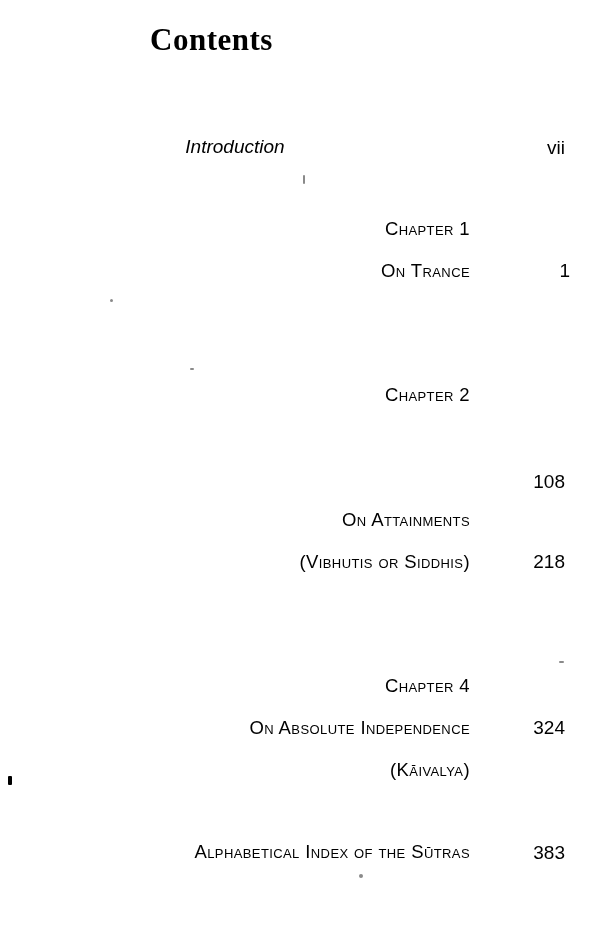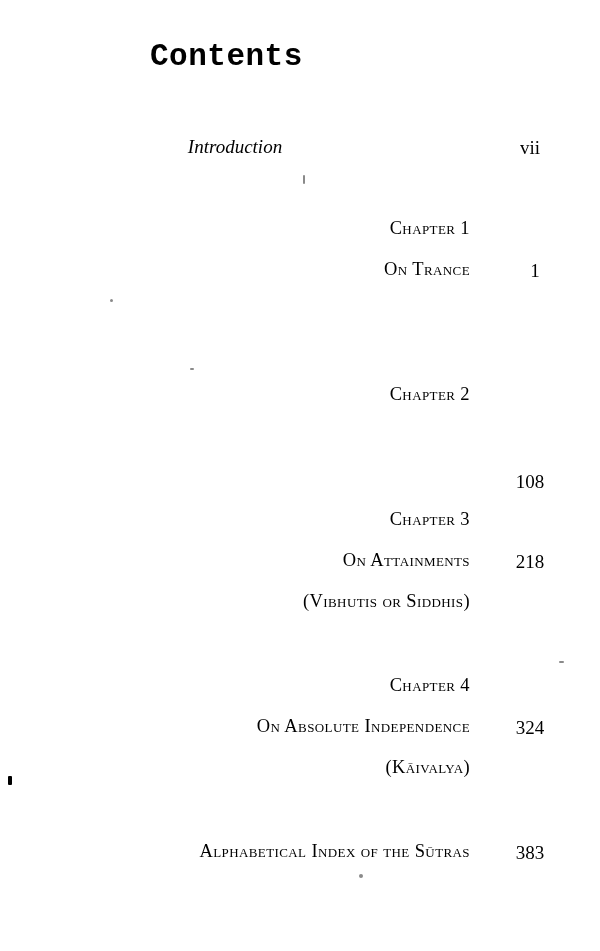--- a/index.html
+++ b/index.html
@@ -21,57 +21,56 @@
     position: relative;
     box-sizing: border-box;
   }
   .title {
     position: absolute;
     left: 150px;
     top: 22px;
     font-size: 31px;
     font-weight: bold;
     letter-spacing: 0.5px;
-    font-family: Liberation Mono, monospace;
-    margin-top: 17px;
+    font-family: Liberation Serif, serif;
   }
 
   .entry {
     position: absolute;
     left: 0;
     width: 600px;
   }
   .entry-lines {
     position: absolute;
     left: 0;
     width: 470px;
     text-align: center;
   }
   .line {
     display: block;
     white-space: nowrap;
-    font-family: Liberation Serif, serif;
+    font-family: Liberation Sans, sans-serif;
   }
   
   .sc {
     font-size: 18.5px;
     letter-spacing: 0.4px;
     font-variant: small-caps;
     text-align: right;
   }
   .italic {
     font-style: italic;
     font-size: 19px;
   }
   .page-num {
     position: absolute;
     width: 70px;
-    text-align: center;
+    text-align: right;
     font-size: 19px;
-    font-family: Liberation Serif, serif;
+    font-family: Liberation Sans, sans-serif;
   }
 
   
   #entry-intro .entry-lines { top: 0; }
   #entry-c1 .entry-lines    { top: 0; }
   #entry-c2 .entry-lines    { top: 0; }
   #entry-c3 .entry-lines    { top: 0; }
   #entry-c4 .entry-lines    { top: 0; }
   #entry-index .entry-lines { top: 0; }
 
@@ -107,21 +106,20 @@
 
   <div class="entry" id="entry-c2" style="top:384px;">
     <div class="entry-lines">
       <span class="line sc">Chapter  2</span>
     </div>
     <div class="page-num" style="left:495px; top:42px;margin-top:45px;">108</div>
   </div>
 
   <div class="entry" id="entry-c3" style="top:509px;">
     <div class="entry-lines">
-      <span class="line sc">Chapter  3</span>
       <span class="line sc">On Attainments</span>
       <span class="line sc">(Vibhutis or Siddhis)</span>
     </div>
     <div class="page-num" style="left:495px; top:42px;">218</div>
   </div>
 
   <div class="entry" id="entry-c4" style="top:675px;">
     <div class="entry-lines">
       <span class="line sc">Chapter  4</span>
       <span class="line sc">On Absolute Independence</span>

